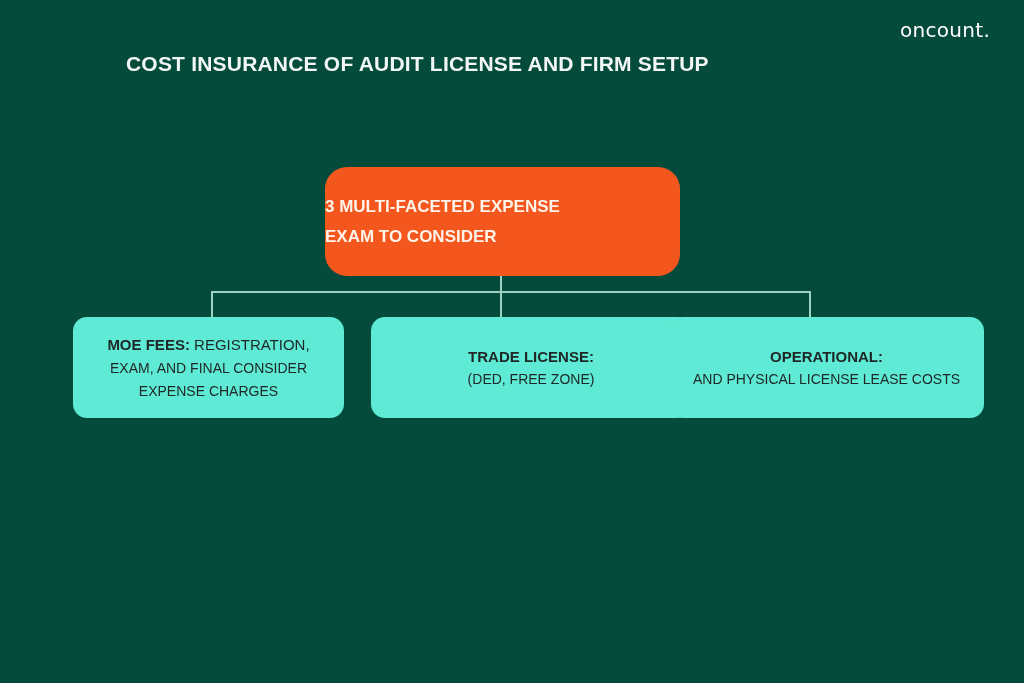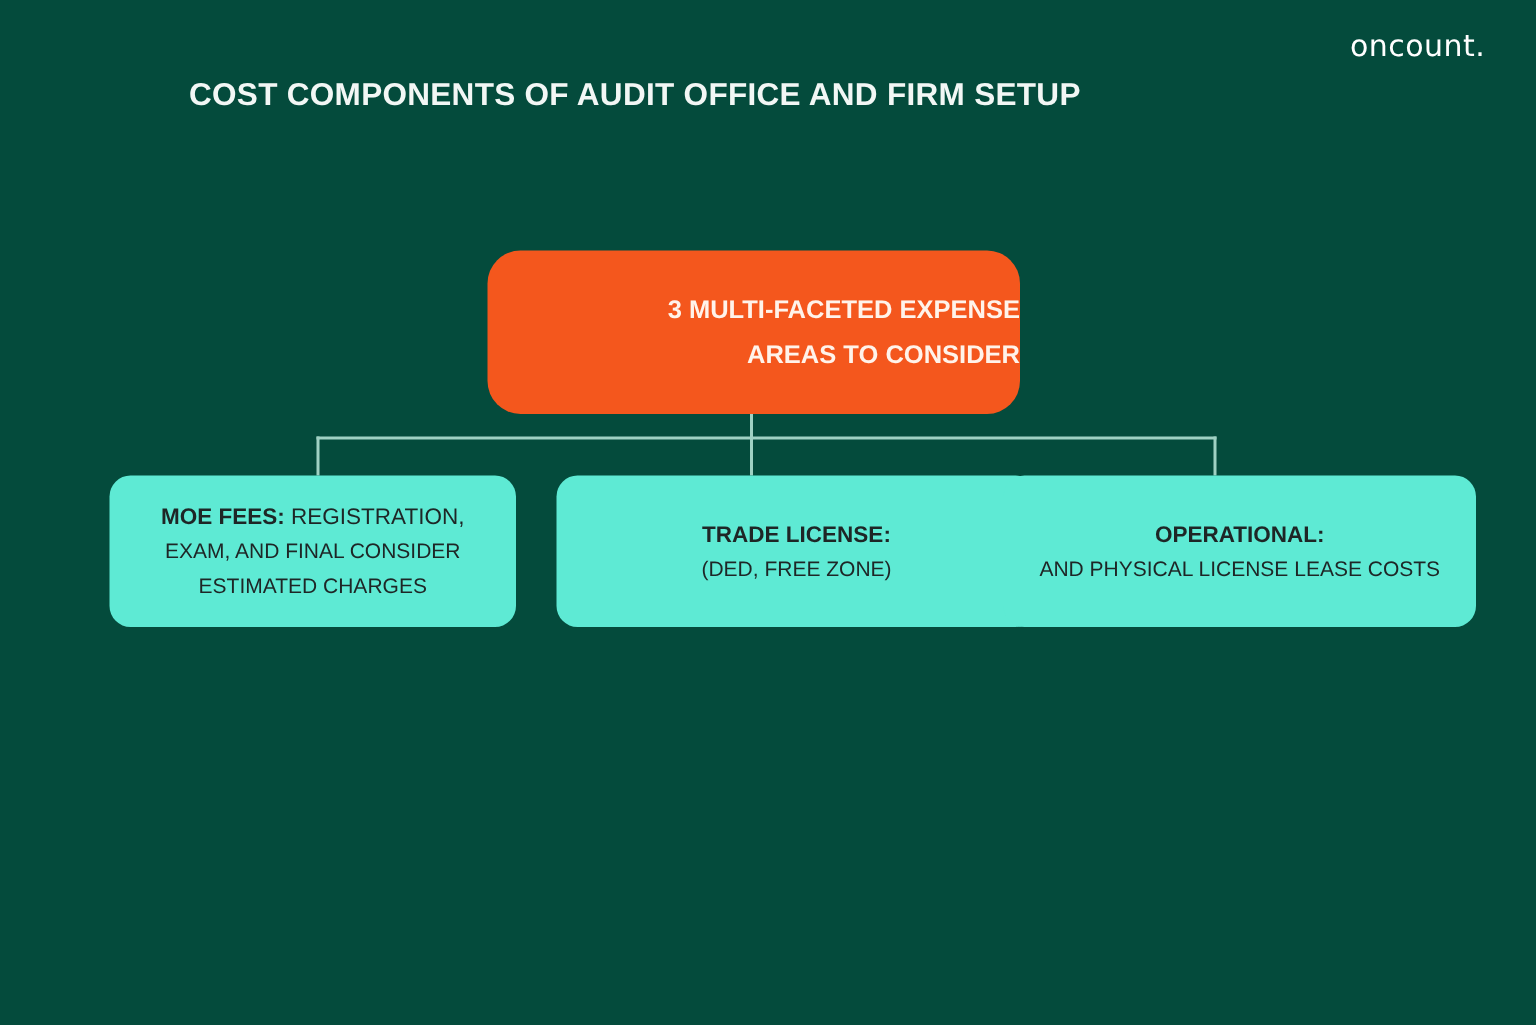--- a/index.html
+++ b/index.html
@@ -15,57 +15,57 @@
       font-family:"DejaVu Sans", sans-serif;
     }
     .title {
       position:absolute; left:126px; top:52px;
       color:#f2f7f5; font-weight:bold; font-size:21px; letter-spacing:0.2px;
       font-family:"Liberation Sans", sans-serif;
     }
     .root {
       position:absolute; left:325px; top:167px; width:355px; height:109px;
       background:#f4571d; border-radius:22px;
-      display:flex; flex-direction:column; align-items:flex-end; justify-content:center;
+      display:flex; flex-direction:column; align-items:flex-start; justify-content:center;
       color:#fff3ea; font-weight:bold; font-size:17px; line-height:30px;
       font-family:"Liberation Sans", sans-serif; text-align:center;
     }
     .line { position:absolute; background:#9fd1c3; }
     .card {
       position:absolute; top:317px; height:101px;
       background:#5eead4; border-radius:14px;
       display:flex; flex-direction:column; align-items:center; justify-content:center;
       color:#1e2626; font-size:14px; line-height:23px; text-align:center;
       font-family:"Liberation Sans", sans-serif;
     }
     .card .head { font-weight:bold; font-size:15px; }
     .card .b { font-weight:bold; }
   </style>
 </head>
 <body>
 
 <div class="logo">oncount.</div>
-<div class="title">COST COMPONENTS OF AUDIT OFFICE AND FIRM SETUP</div>
+<div class="title">COST INSURANCE OF AUDIT LICENSE AND FIRM SETUP</div>
 
 <div class="root">
   <span>3 MULTI-FACETED EXPENSE</span>
-  <span>AREAS TO CONSIDER</span>
+  <span>EXAM TO CONSIDER</span>
 </div>
 
 <div class="line" style="left:500px;top:276px;width:2px;height:41px;"></div>
 <div class="line" style="left:211px;top:291px;width:600px;height:2px;"></div>
 <div class="line" style="left:211px;top:291px;width:2px;height:26px;"></div>
 <div class="line" style="left:809px;top:291px;width:2px;height:26px;"></div>
 
 <div class="card" style="left:73px;width:271px;">
   <div>
     <span class="b head">MOE FEES:</span><span class="head" style="font-weight:normal"> REGISTRATION,</span>
   </div>
   <div>EXAM, AND FINAL CONSIDER</div>
-  <div>ESTIMATED CHARGES</div>
+  <div>EXPENSE CHARGES</div>
 </div>
 
 <div class="card" style="left:371px;width:320px;">
   <div class="head">TRADE LICENSE:</div>
   <div>(DED, FREE ZONE)</div>
 </div>
 
 <div class="card" style="left:669px;width:315px;">
   <div class="head">OPERATIONAL:</div>
   <div>AND PHYSICAL LICENSE LEASE COSTS</div>

